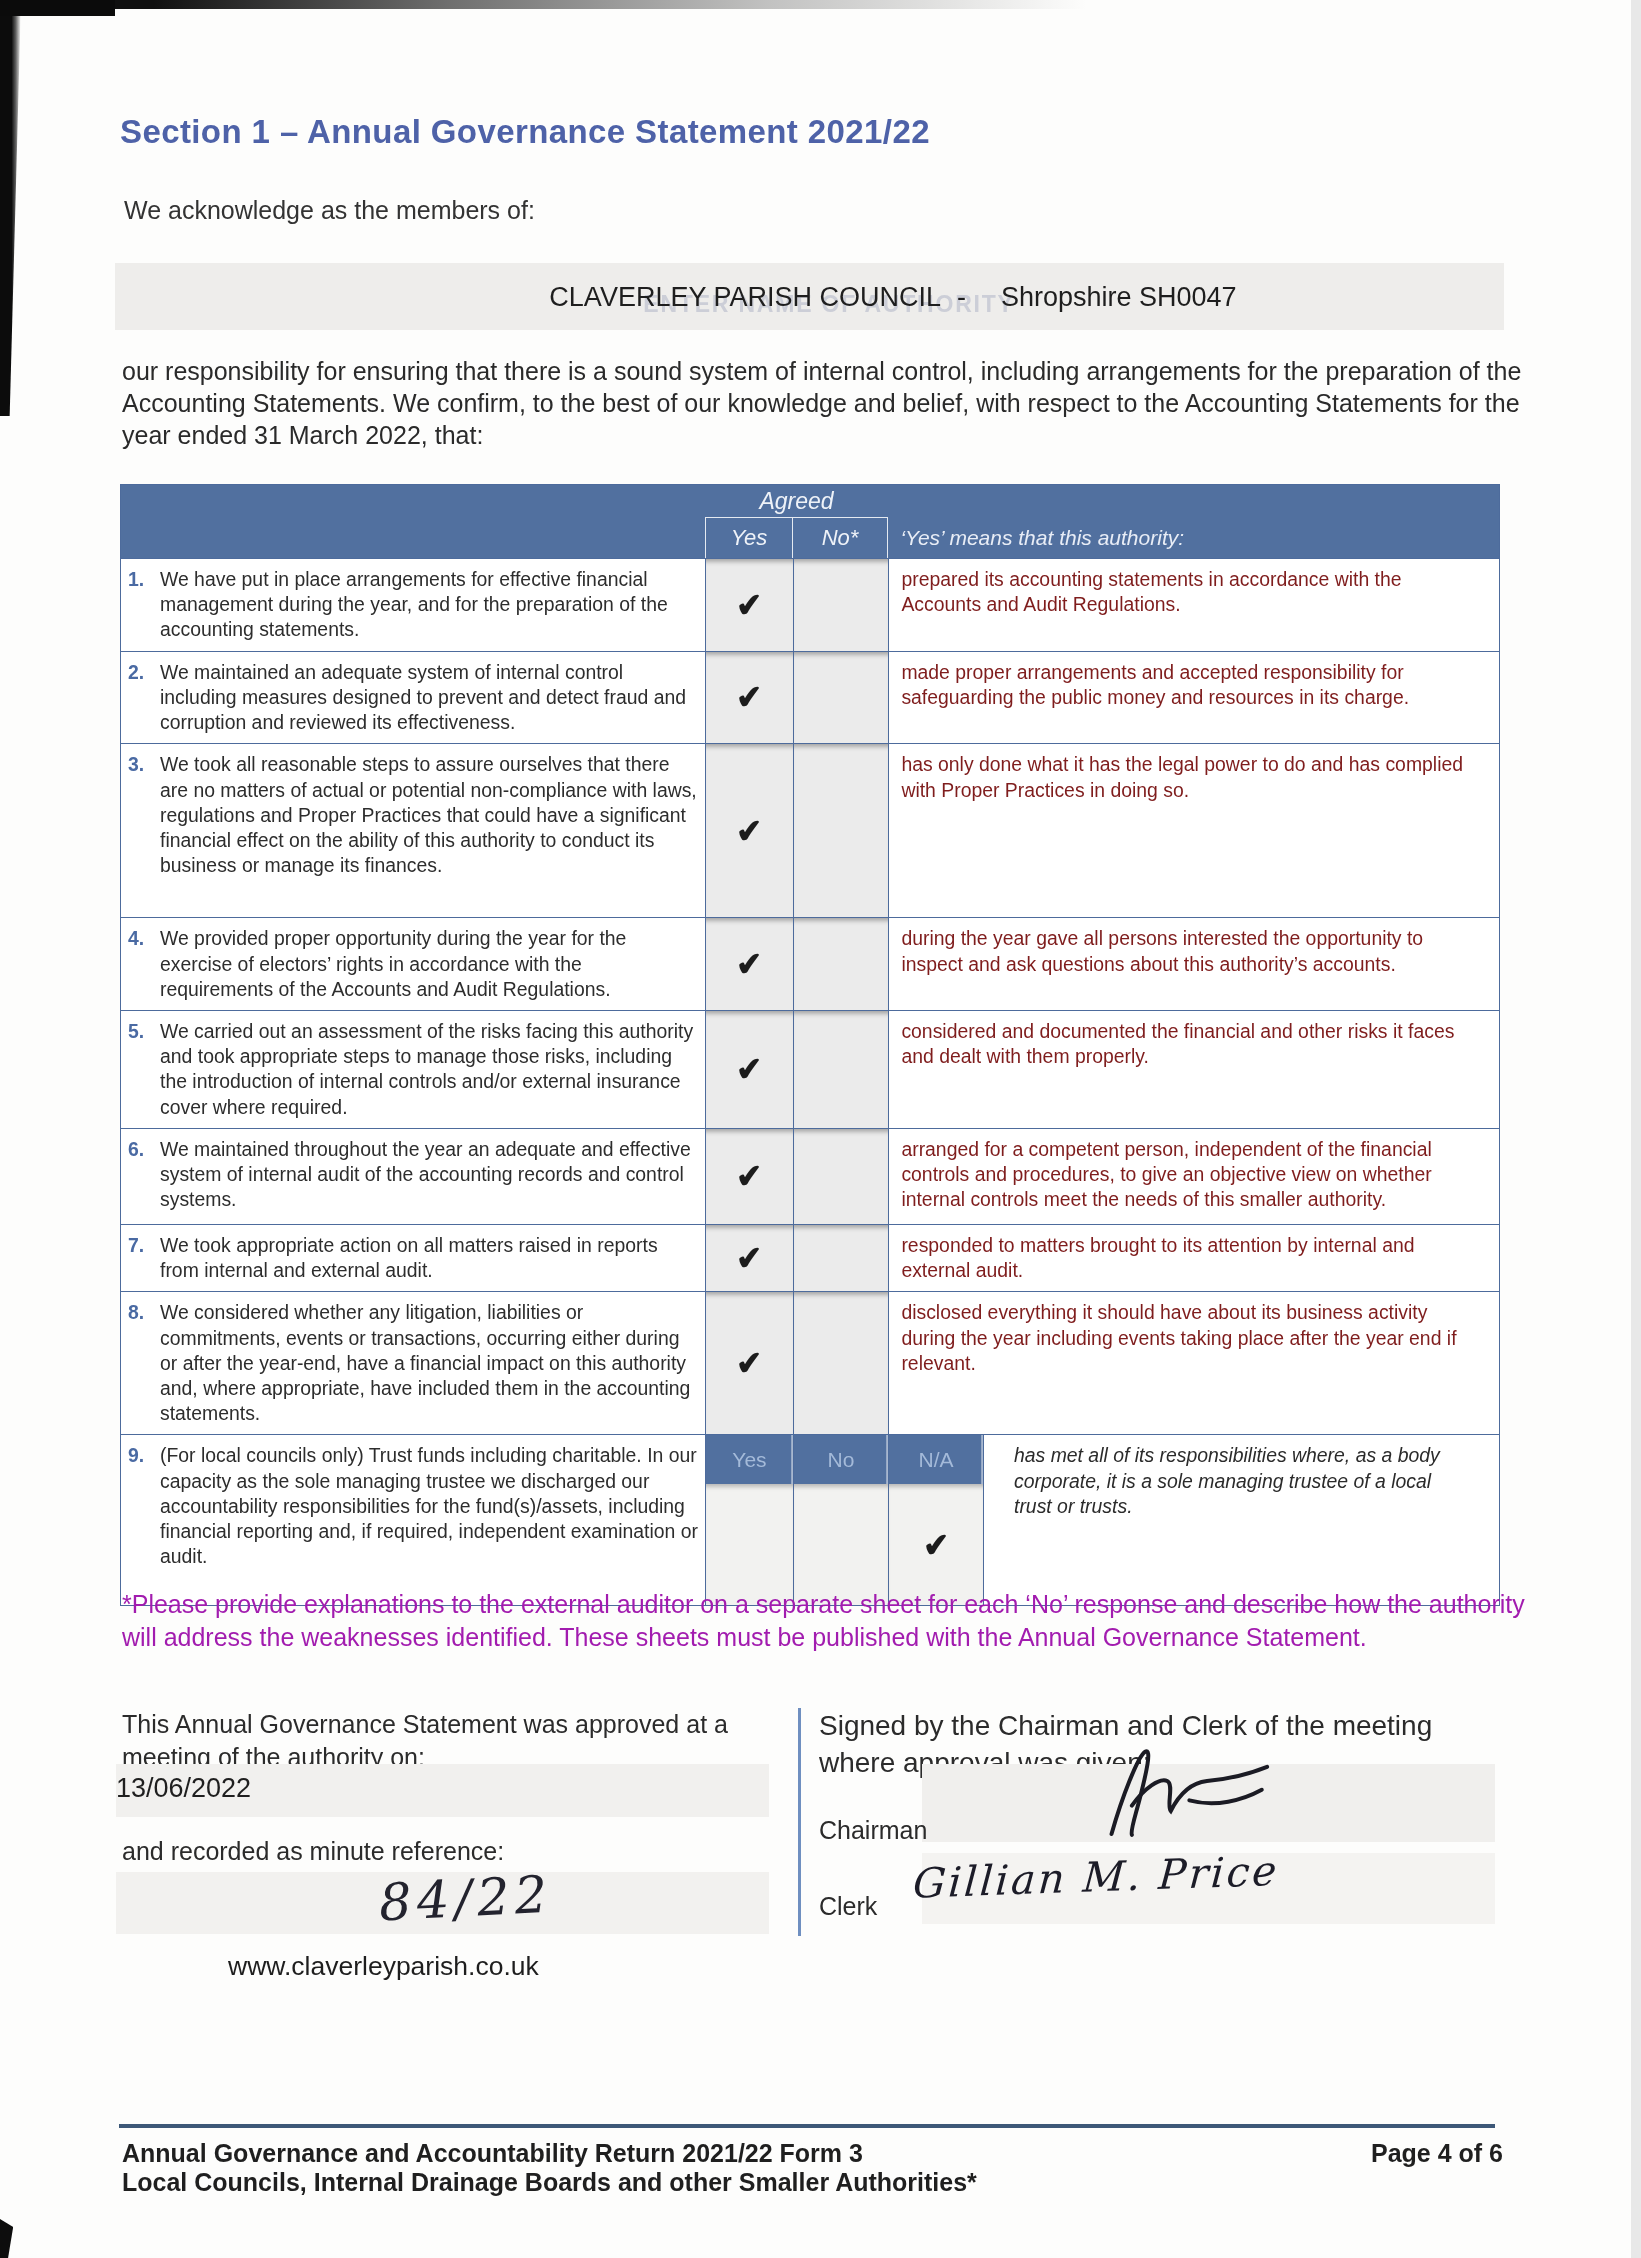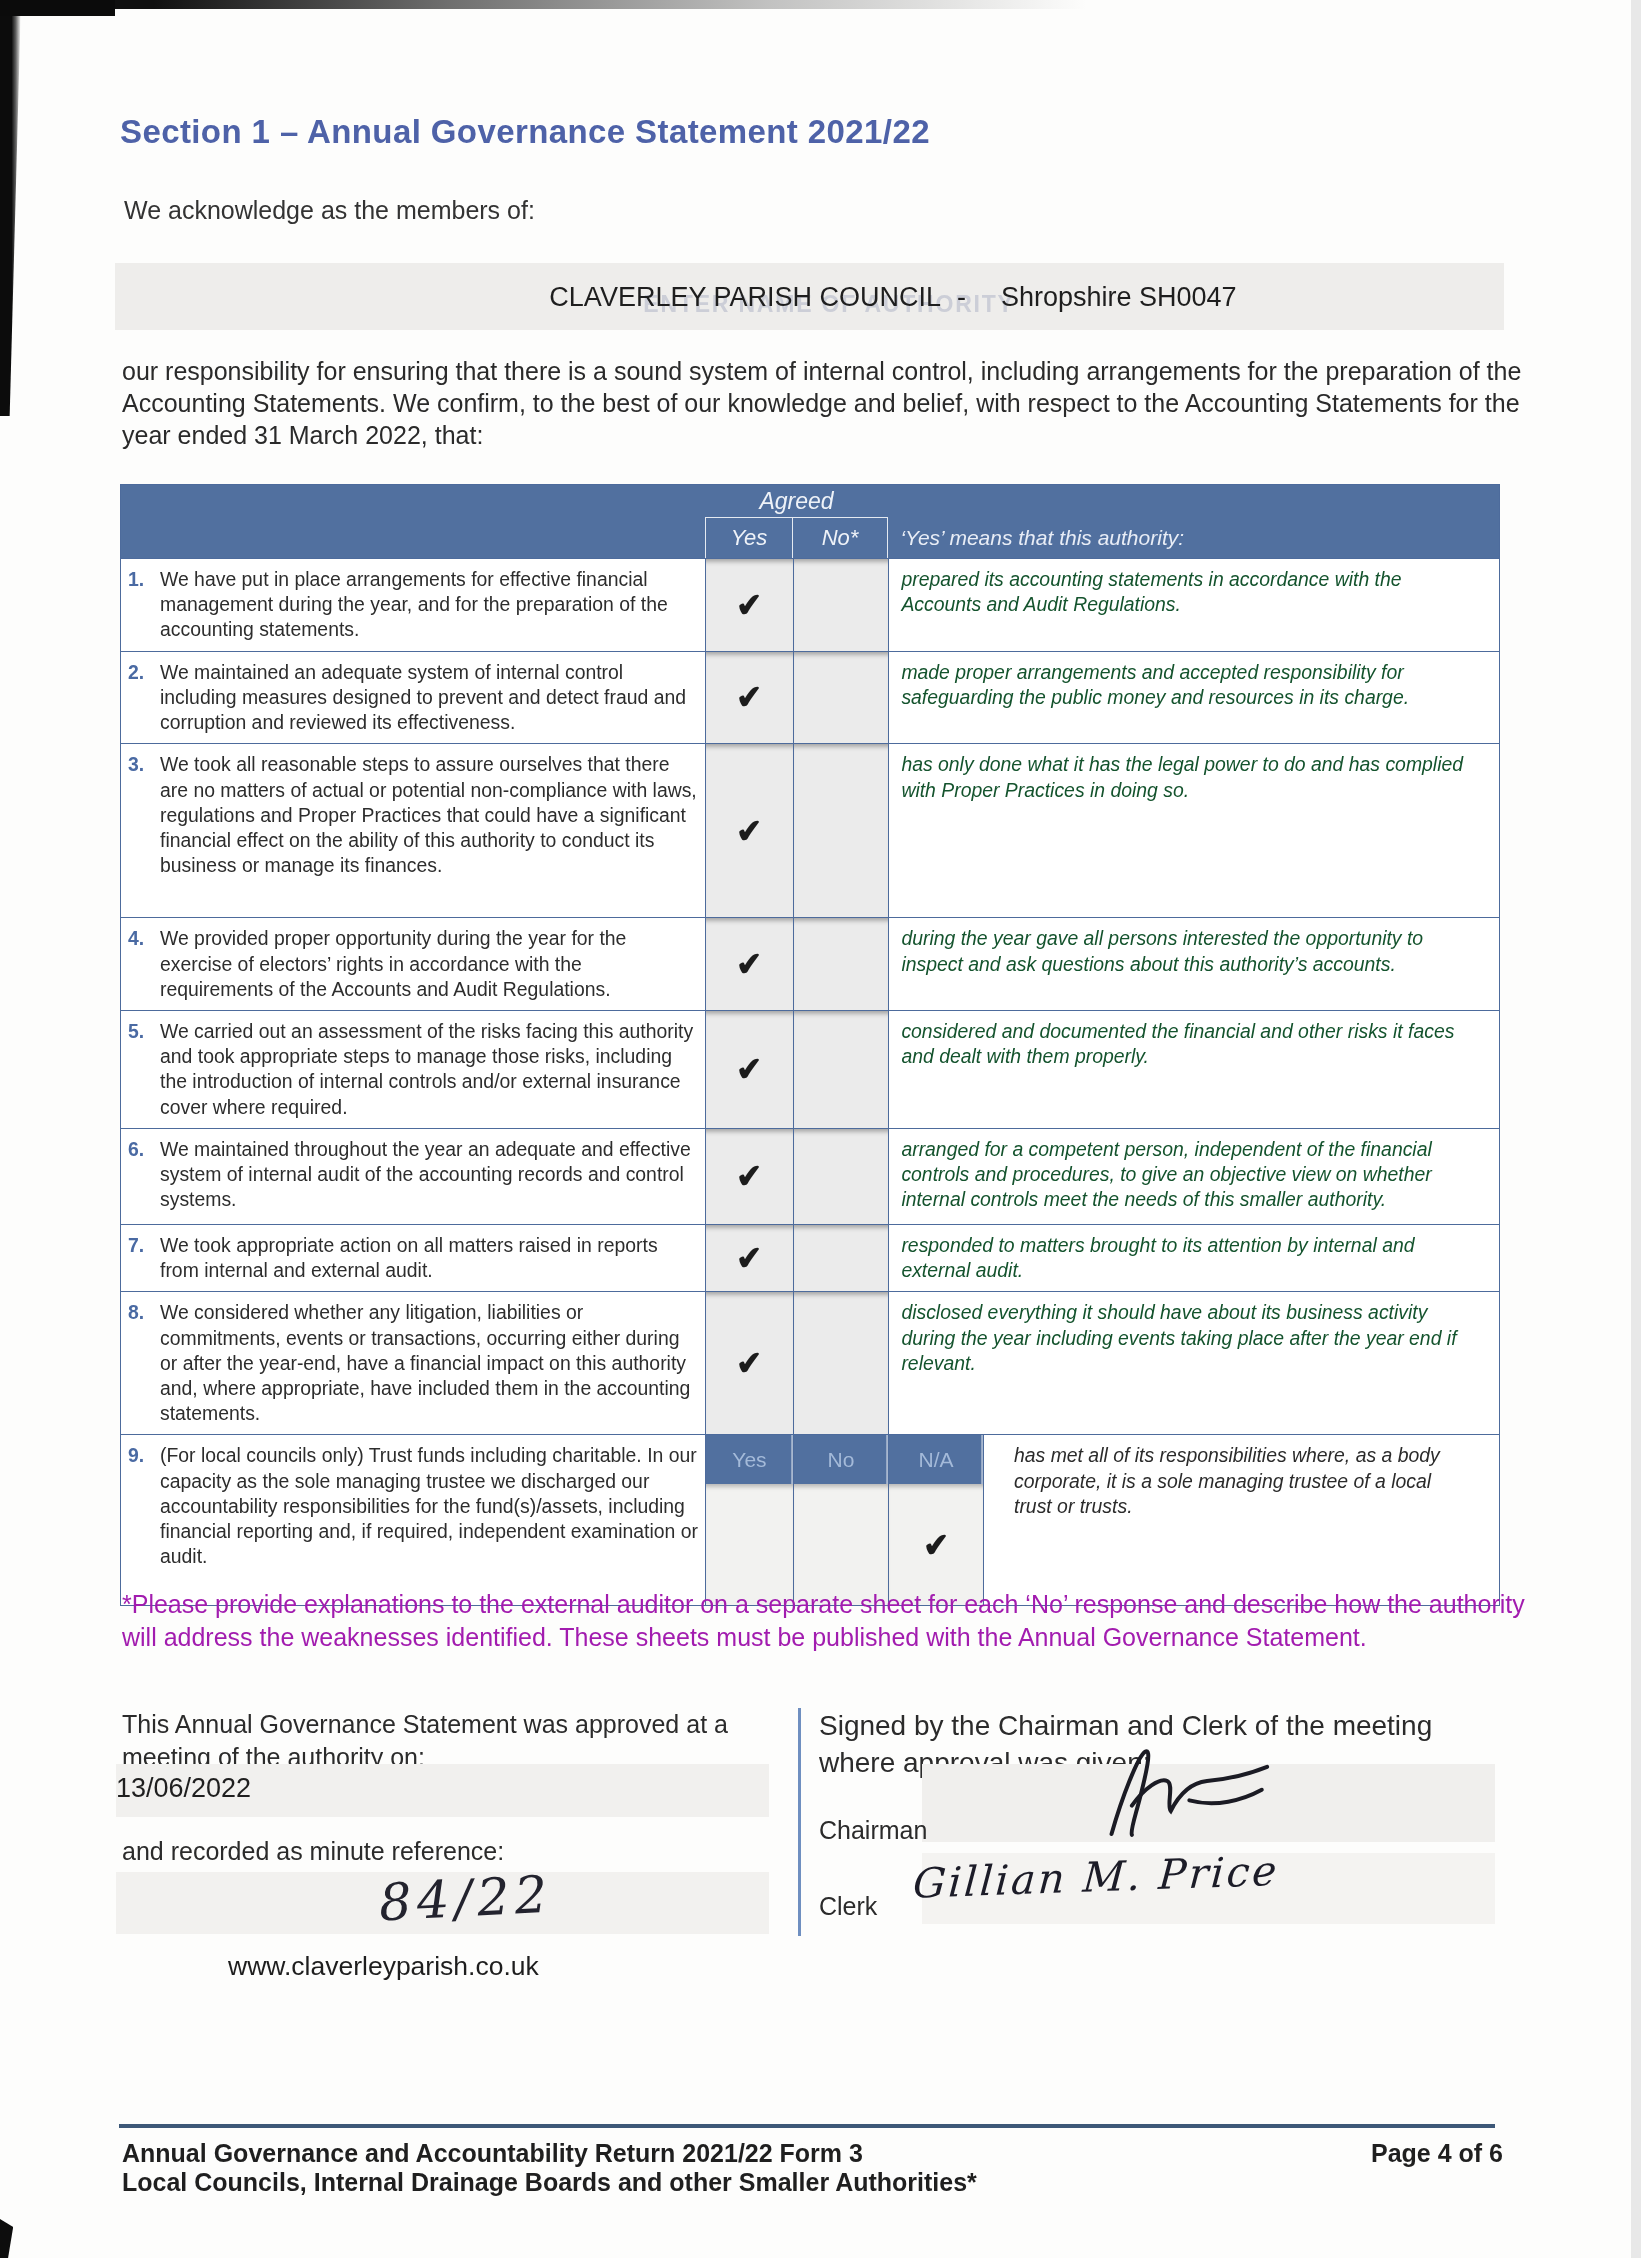--- a/index.html
+++ b/index.html
@@ -38,21 +38,21 @@
   .t-head{display:grid;grid-template-columns:584px 88px 95px 609px;grid-template-rows:32px 41px;background:var(--blue);color:#eef2f8;}
   .h-agreed{grid-column:2/4;grid-row:1;display:flex;align-items:flex-end;justify-content:center;font-style:italic;font-size:23px;padding-bottom:1.8px;}
   .h-yes{grid-column:2;grid-row:2;border:1.8px solid rgba(255,255,255,.85);border-bottom:none;display:flex;align-items:center;justify-content:center;font-style:italic;font-size:22px;}
   .h-no{grid-column:3;grid-row:2;border:1.8px solid rgba(255,255,255,.85);border-left:none;border-bottom:none;display:flex;align-items:center;justify-content:center;font-style:italic;font-size:22px;}
   .h-mean{grid-column:4;grid-row:2;display:flex;align-items:center;font-style:italic;font-size:21px;padding-left:12.4px;color:#e8edf6;}
 
   .agr-row{display:grid;grid-template-columns:584px 88px 95px 609px;border-top:1.8px solid var(--tborder);background:#fff;}
   .c-stmt{display:flex;gap:7px;padding:8px 7px 8px 7px;font-size:19.4px;line-height:1.3;color:#2d2d2d;}
   .c-num{min-width:25px;font-weight:bold;color:var(--numblue);}
   .c-yes,.c-no{background:var(--cellgray);border-left:1.8px solid var(--tborder);display:flex;align-items:center;justify-content:center;box-shadow:inset 0 6.2px 4.4px -3.5px rgba(110,110,110,.55);}
-  .c-mean{border-left:1.8px solid var(--tborder);padding:8px 12.4px;font-style:italic;font-size:19.4px;line-height:1.3;color:#14532d;}
+  .c-mean{border-left:1.8px solid var(--tborder);padding:8px 12.4px;font-size:19.4px;line-height:1.3;color:#7f1d1d;}
   .tick{font-size:32px;font-weight:bold;color:#1c1c1c;transform:rotate(-4deg);}
 
   
   .row9{display:grid;grid-template-columns:584px 88px 95px 95px 513px;grid-template-rows:49px auto;border-top:1.8px solid var(--tborder);min-height:171px;background:#fff;}
   .r9-stmt{grid-column:1;grid-row:1/3;}
   .r9-h{background:var(--blue);color:#a4bad9;font-size:21px;display:flex;align-items:center;justify-content:center;border-left:1.8px solid var(--tborder);box-shadow:inset -1.8px 0 0 rgba(255,255,255,.5);}
   .r9-b{background:#f2f2f0;border-left:1.8px solid var(--tborder);display:flex;align-items:center;justify-content:center;box-shadow:inset 0 6.2px 4.4px -3.5px rgba(110,110,110,.45);}
   .r9-mean{grid-column:5;grid-row:1/3;border-left:1.8px solid var(--tborder);padding:8px 30px;font-style:italic;font-size:19.4px;line-height:1.3;}
 
   .footnote{position:absolute;left:122px;top:1588px;width:1403px;font-size:25px;line-height:1.3;color:#a21caf;}

